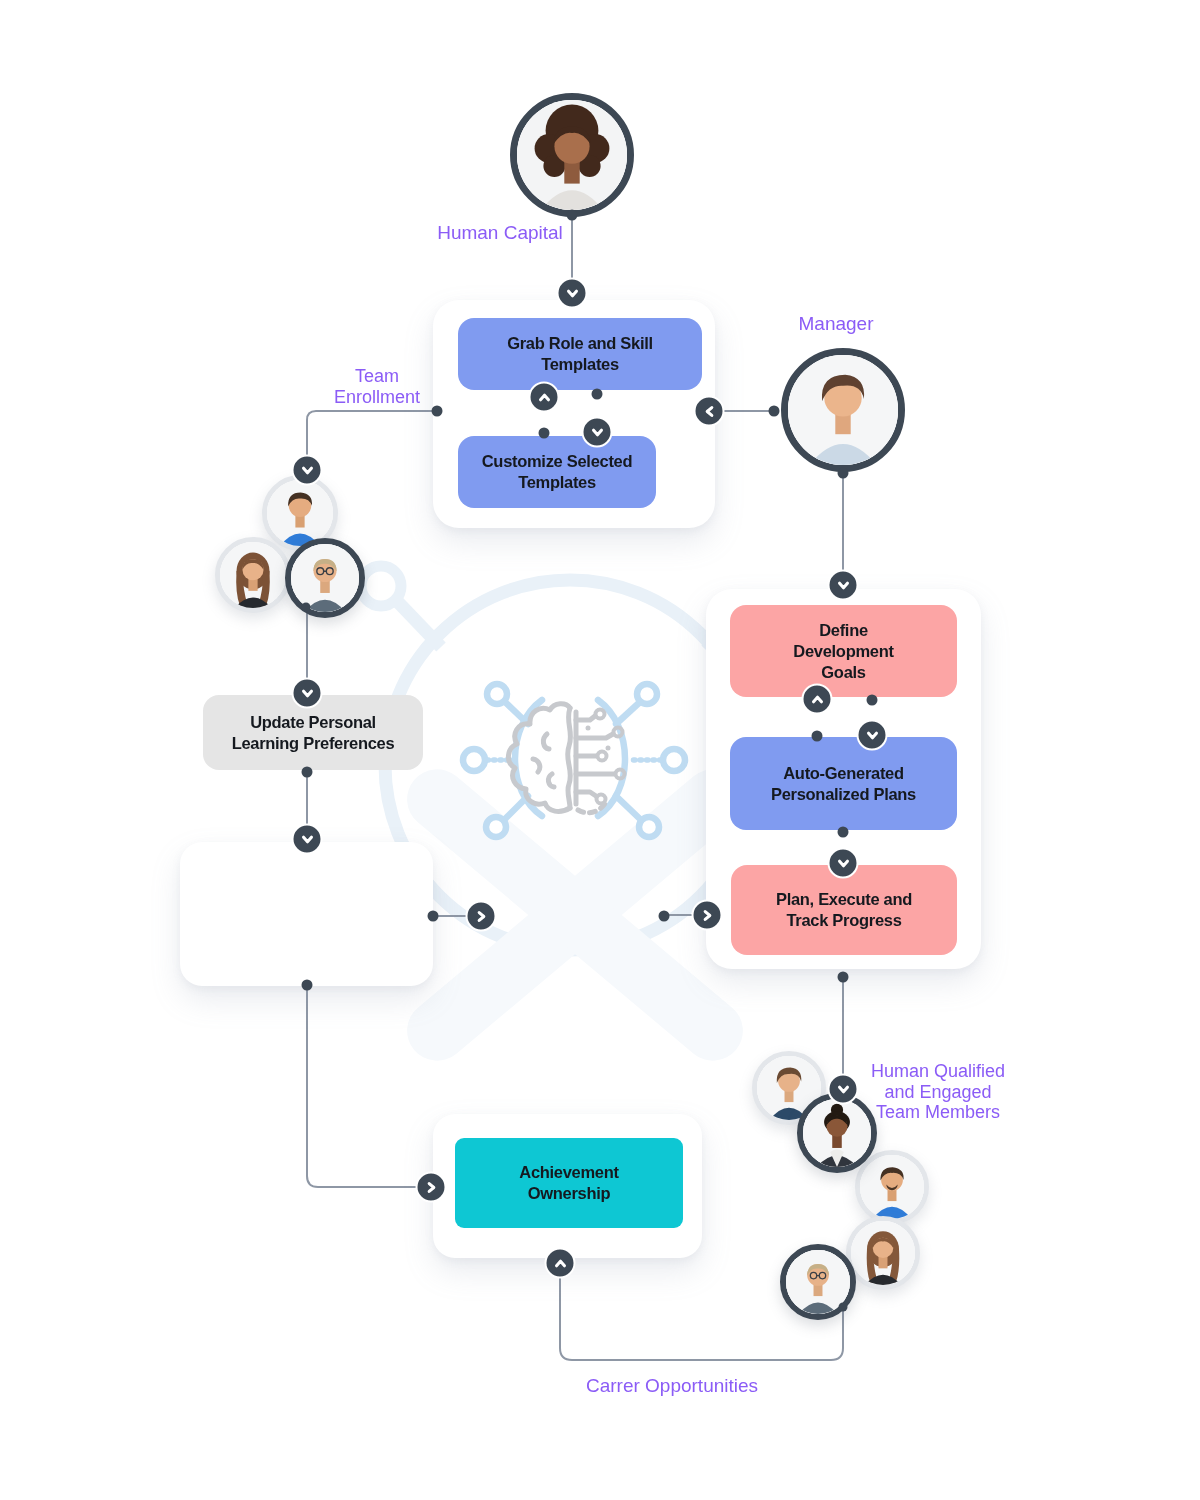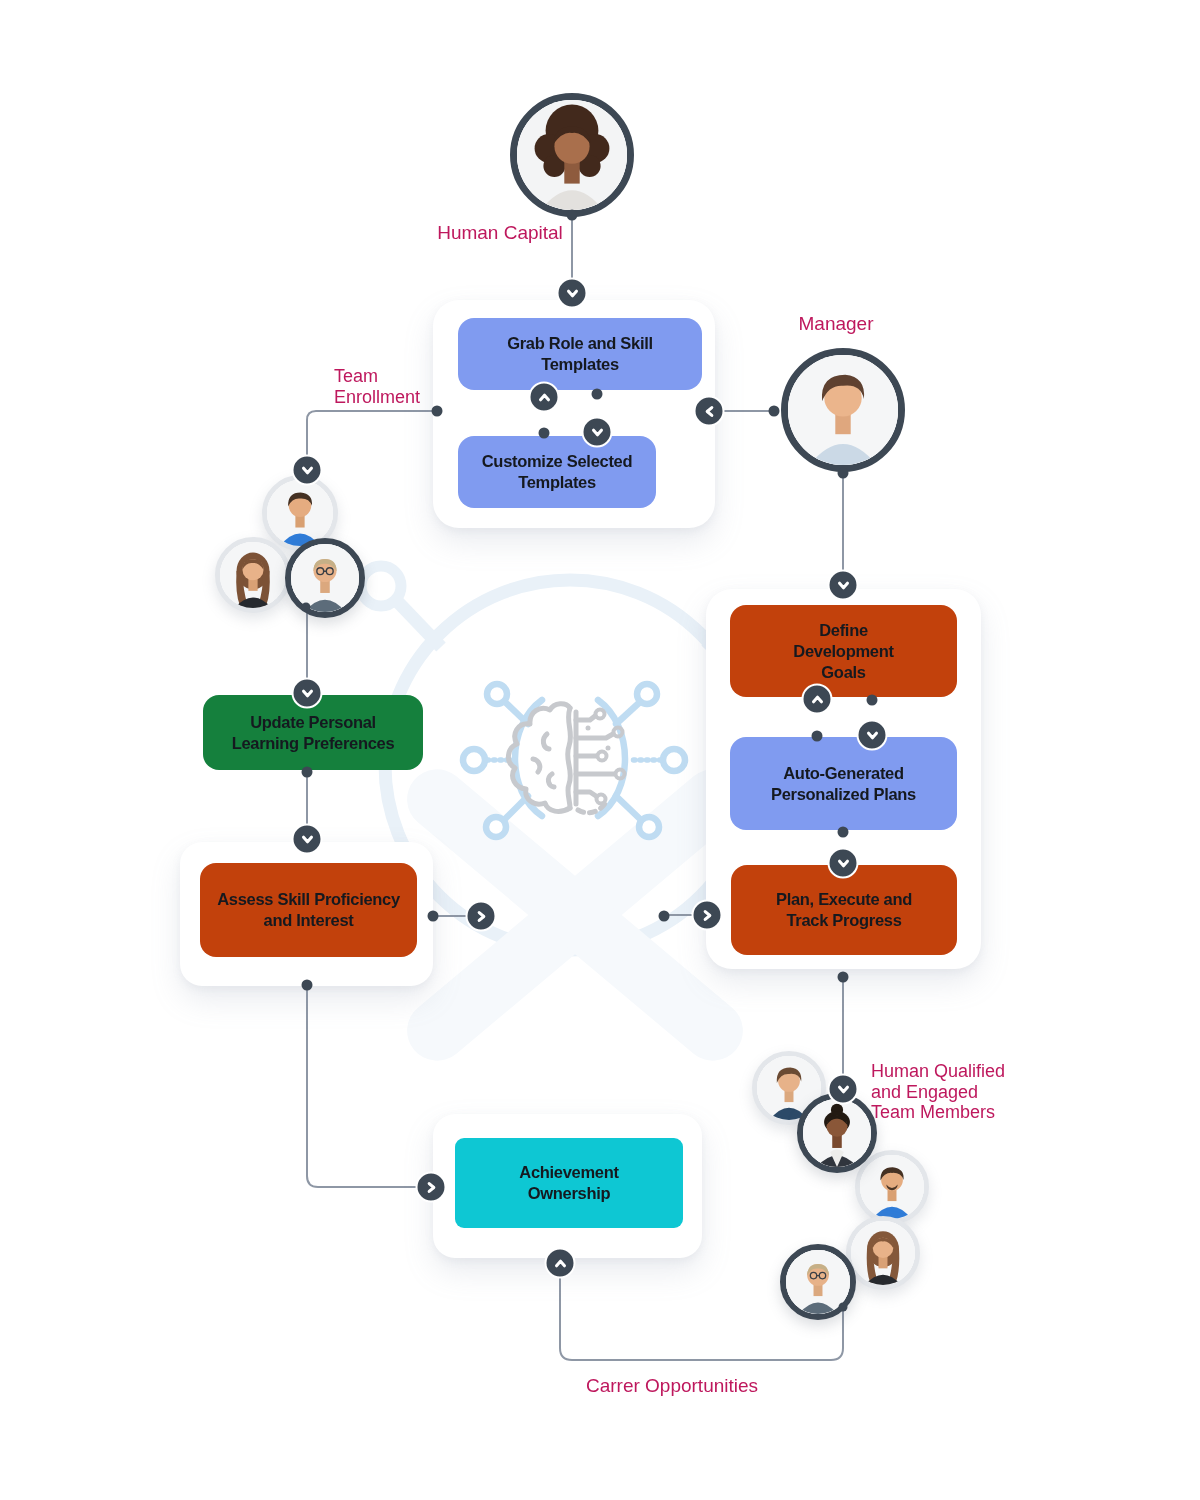--- a/index.html
+++ b/index.html
@@ -10,26 +10,26 @@
   .z0{z-index:0}.z1{z-index:1}
   
   .card{position:absolute;background:#fff;border-radius:26px;z-index:2;
         box-shadow:0 14px 30px rgba(140,152,170,.18),0 3px 8px rgba(140,152,170,.10);}
   
   .node{position:absolute;z-index:3;display:flex;align-items:center;justify-content:center;
         text-align:center;border-radius:16px;font-weight:700;font-size:16.5px;line-height:21px;
         letter-spacing:-0.3px;color:#15191f;}
   .node .ln{display:block}
   .periwinkle{background:#809bf0;}
-  .cyan{background:#c2410c;text-align:center;}
+  .cyan{background:#fca5a5;text-align:center;}
   .teal{background:#0ec7d3;border-radius:9px;}
-  .graybox{background:#15803d;}
-  
-  .glabel{position:absolute;z-index:4;transform:translate(-50%,-50%);color:#be185d;
-          font-size:18px;line-height:20.5px;text-align:left;white-space:nowrap;}
+  .graybox{background:#e5e5e5;}
+  
+  .glabel{position:absolute;z-index:4;transform:translate(-50%,-50%);color:#8b5cf6;
+          font-size:18px;line-height:20.5px;text-align:center;white-space:nowrap;}
   .glabel .ln{display:block}
   
   .avatar{position:absolute;border-radius:50%;z-index:4;background:#fff;box-sizing:border-box;}
   .avatar .photo{width:100%;height:100%;border-radius:50%;overflow:hidden;background:#f4f5f6;}
   .avatar.darkring{border:7px solid #3d4854;}
   .avatar.darkring.sm{border-width:6px;box-shadow:0 6px 14px rgba(90,100,115,.22);}
   .avatar.lightring{border:5px solid #e3e6ea;box-shadow:0 6px 14px rgba(120,130,145,.20);}
   
   .dot{position:absolute;width:11px;height:11px;border-radius:50%;background:#3d4854;
        transform:translate(-50%,-50%);z-index:5;}
@@ -163,26 +163,20 @@
       <span class="ln">Plan, Execute and</span>
       <span class="ln">Track Progress</span>
     </div>
   </div>
   <div class="node graybox" style="left:203px;top:695px;width:220px;height:75px;z-index:3">
     <div>
       <span class="ln">Update Personal</span>
       <span class="ln">Learning Preferences</span>
     </div>
   </div>
-  <div class="node cyan" style="left:200px;top:863px;width:217px;height:94px">
-    <div>
-      <span class="ln">Assess Skill Proficiency</span>
-      <span class="ln">and Interest</span>
-    </div>
-  </div>
   <div class="node teal" style="left:455px;top:1138px;width:228px;height:90px">
     <div>
       <span class="ln">Achievement</span>
       <span class="ln">Ownership</span>
     </div>
   </div>
 
   <div class="avatar darkring" style="left:510px;top:93px;width:124px;height:124px">
     <div class="photo">
       <svg viewBox="0 0 100 100">

